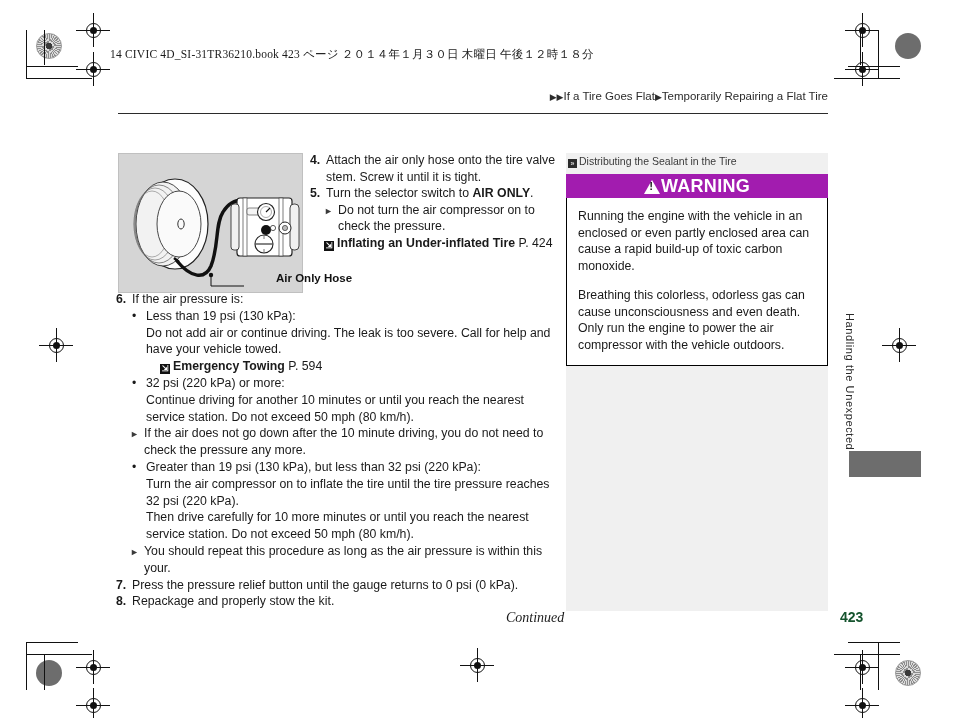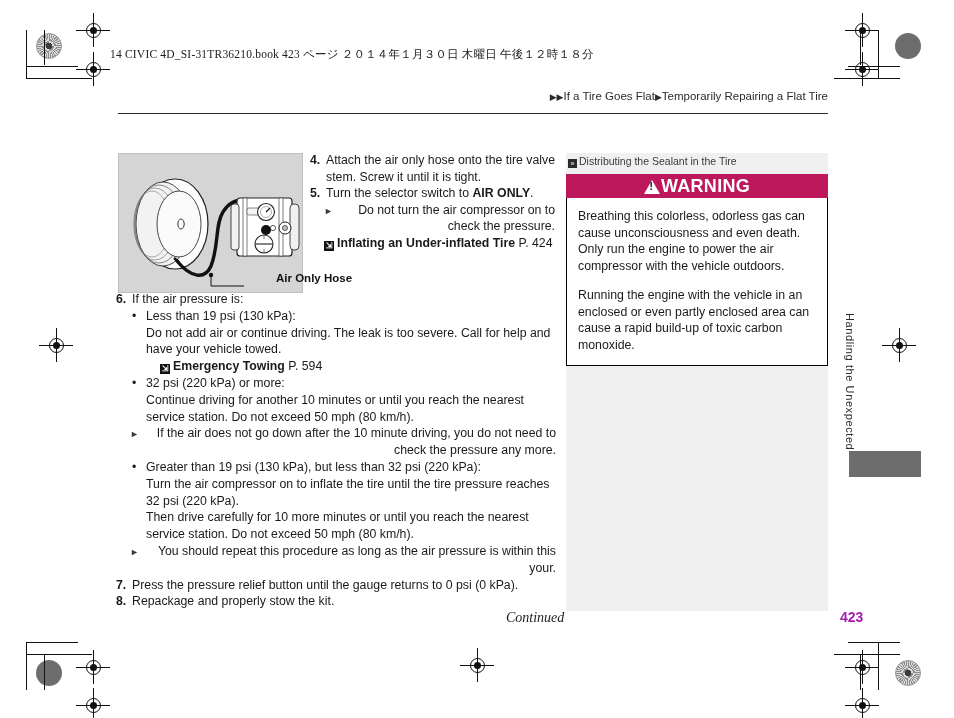--- a/index.html
+++ b/index.html
@@ -90,21 +90,21 @@
     font-size: 12.3px; line-height: 16.8px; color: #1a1a1a;
   }
 
   .step { display: flex; margin-bottom: 0px; }
   .step-num { font-weight: bold; width: 16px; flex: none; }
   .step-body { flex: 1; }
   b.strong { font-weight: bold; }
 
   .sub { display: flex; margin-left: 14px; }
   .sub-mark { width: 14px; flex: none; font-size: 9px; line-height: 18px; color: #3a3a3a; }
-  .sub-body { flex: 1; text-align: right; }
+  .sub-body { flex: 1; }
 
   .bullet { display: flex; margin-left: 16px; }
   .bullet-mark { width: 14px; flex: none; }
   .bullet-body { flex: 1; }
 
   .xref { font-weight: bold; display: block; margin-left: 14px; }
   .xref .glyph {
     display: inline-block; width: 10px; height: 10px; background: #111;
     color: #fff; font-size: 8px; line-height: 10px; text-align: center;
     margin-right: 3px; vertical-align: -1px; font-weight: bold;
@@ -120,21 +120,21 @@
     position: absolute; left: 568px; top: 155px;
     font-size: 10.5px; color: #3a3a3a; white-space: nowrap;
   }
   .sidepanel-title .sq {
     display: inline-block; width: 9px; height: 9px; background: #2b2b2b;
     color:#fff; font-size:7px; line-height:9px; text-align:center;
     margin-right: 2px; vertical-align: -1px;
   }
   .warnbar {
     position: absolute; left: 566px; top: 174px; width: 262px; height: 24px;
-    background: #be185d; color: #fff; text-align: center;
+    background: #a21caf; color: #fff; text-align: center;
     font-size: 18px; font-weight: bold; line-height: 24px; letter-spacing: .3px;
   }
   .warnbar .tri {
     display: inline-block; width: 0; height: 0; position: relative;
     border-left: 8px solid transparent; border-right: 8px solid transparent;
     border-bottom: 14px solid #fff; vertical-align: -2px; margin-right: 1px;
   }
   .warnbar .tri::after {
     content:"!"; position:absolute; left:-2.5px; top:2px; color:#000;
     font-size:10px; font-weight:bold; line-height:10px;
@@ -158,21 +158,21 @@
     width: 72px; height: 26px; background: #6d6d6d;
   }
 
   .continued {
     position: absolute; left: 506px; top: 610px;
     font-family: "Liberation Serif", serif; font-style: italic;
     font-size: 14px; color: #1a1a1a;
   }
   .pagenum {
     position: absolute; left: 840px; top: 609px;
-    font-size: 14px; font-weight: bold; color: #a21caf;
+    font-size: 14px; font-weight: bold; color: #14532d;
   }
 </style>
 </head>
 <body>
 
 <div class="marks">
   <div class="dot-halftone" style="left:36px;  top:33px;"></div>
   <div class="dot-solid" style="left:895px; top:33px;"></div>
   <div class="dot-solid" style="left:36px;  top:660px;"></div>
   <div class="dot-halftone" style="left:895px; top:660px;"></div>
@@ -358,22 +358,22 @@
   </div>
 
   <div class="sidepanel"></div>
   <div class="sidepanel-title">
     <span class="sq">»</span><span>Distributing the Sealant in the Tire</span>
   </div>
   <div class="warnbar">
     <span class="tri"></span><span>WARNING</span>
   </div>
   <div class="warnbox">
+    <p>Running the engine with the vehicle in an enclosed or even partly enclosed area can cause a rapid build-up of toxic carbon monoxide.</p>
     <p>Breathing this colorless, odorless gas can cause unconsciousness and even death. Only run the engine to power the air compressor with the vehicle outdoors.</p>
-    <p>Running the engine with the vehicle in an enclosed or even partly enclosed area can cause a rapid build-up of toxic carbon monoxide.</p>
   </div>
 
   <div class="vtab">Handling the Unexpected</div>
   <div class="tabblock"></div>
 
   <div class="continued">Continued</div>
   <div class="pagenum">423</div>
 </div>
 
 </body></html>

